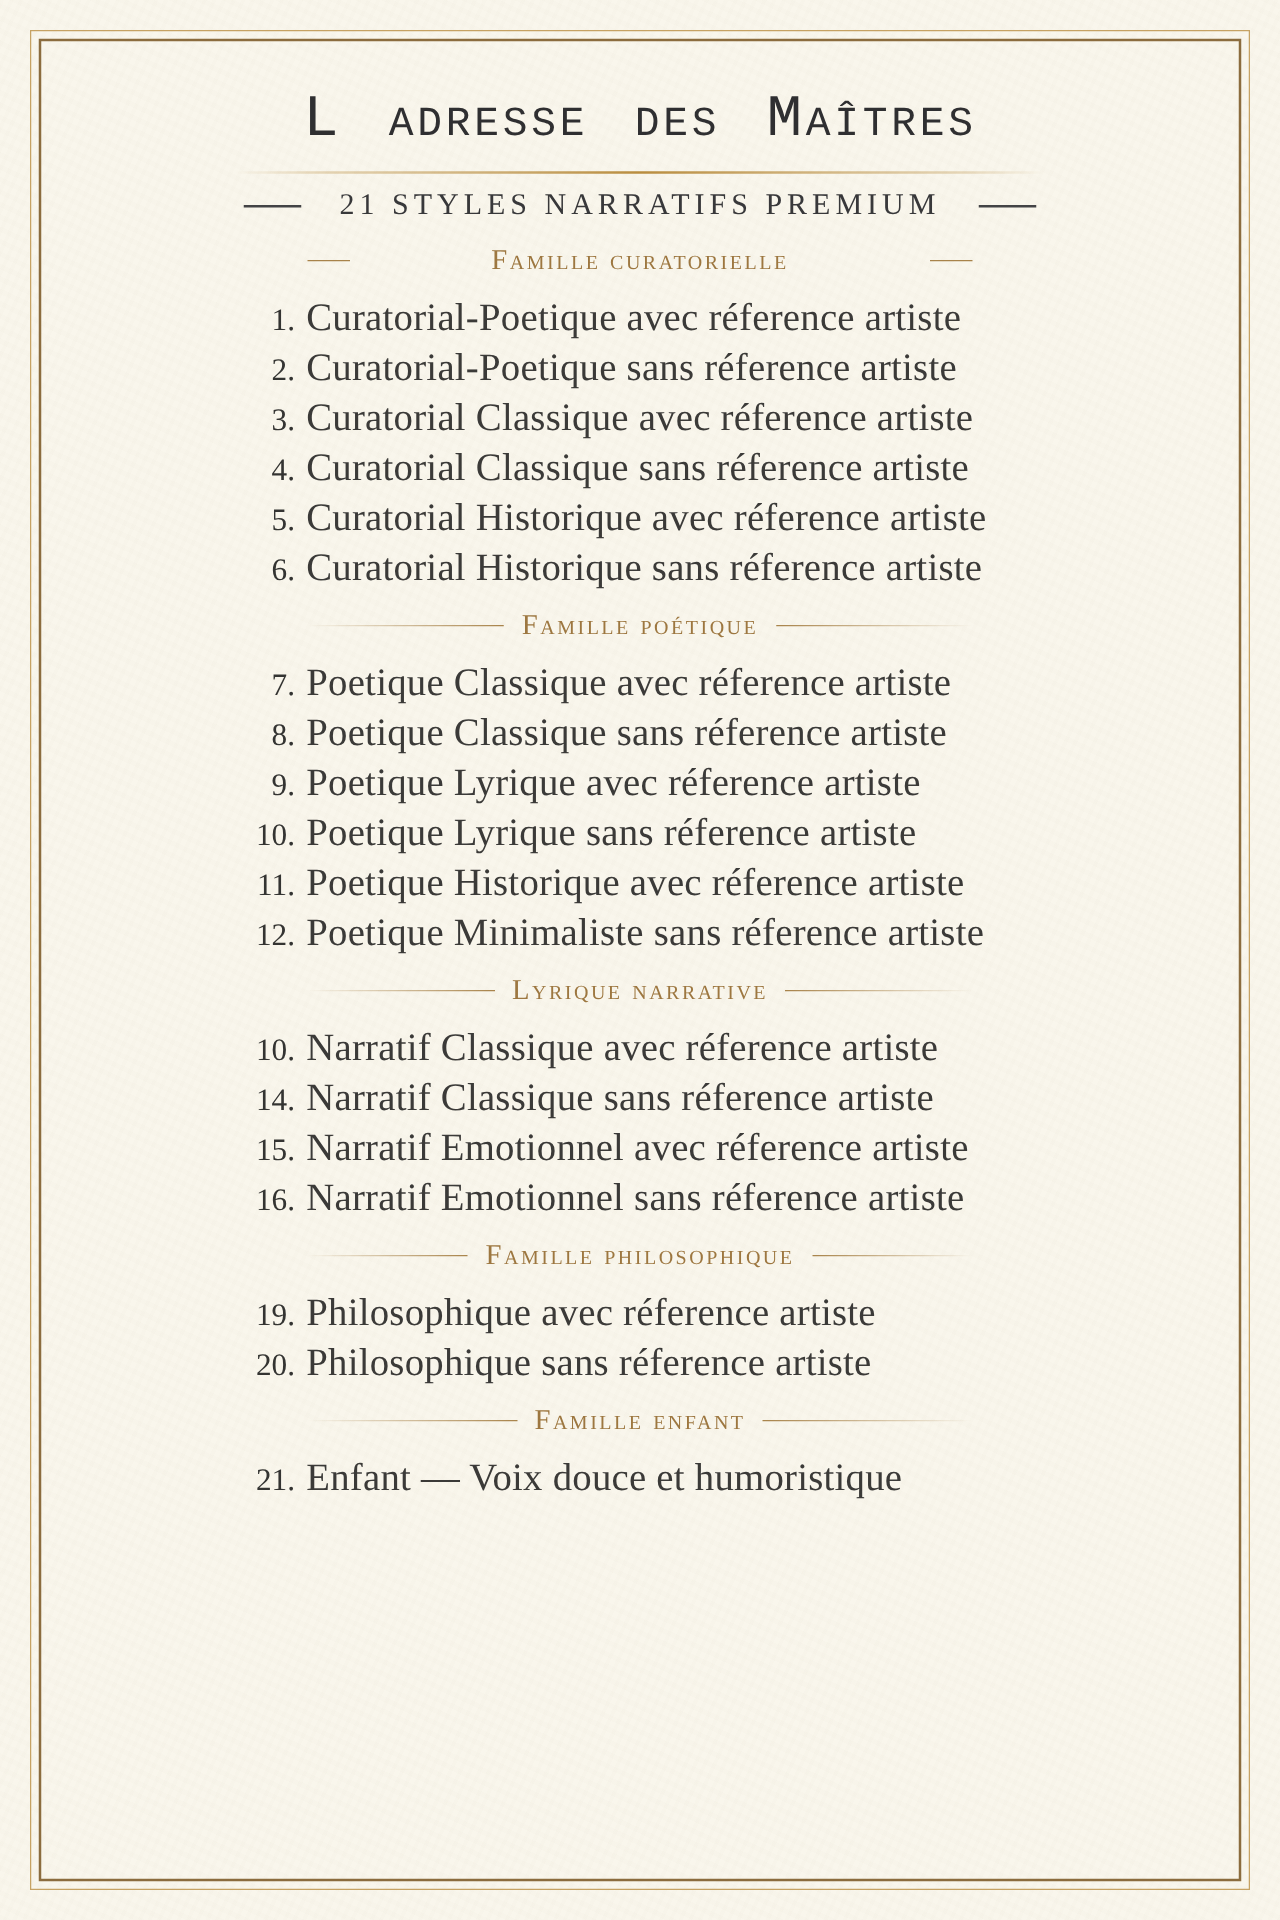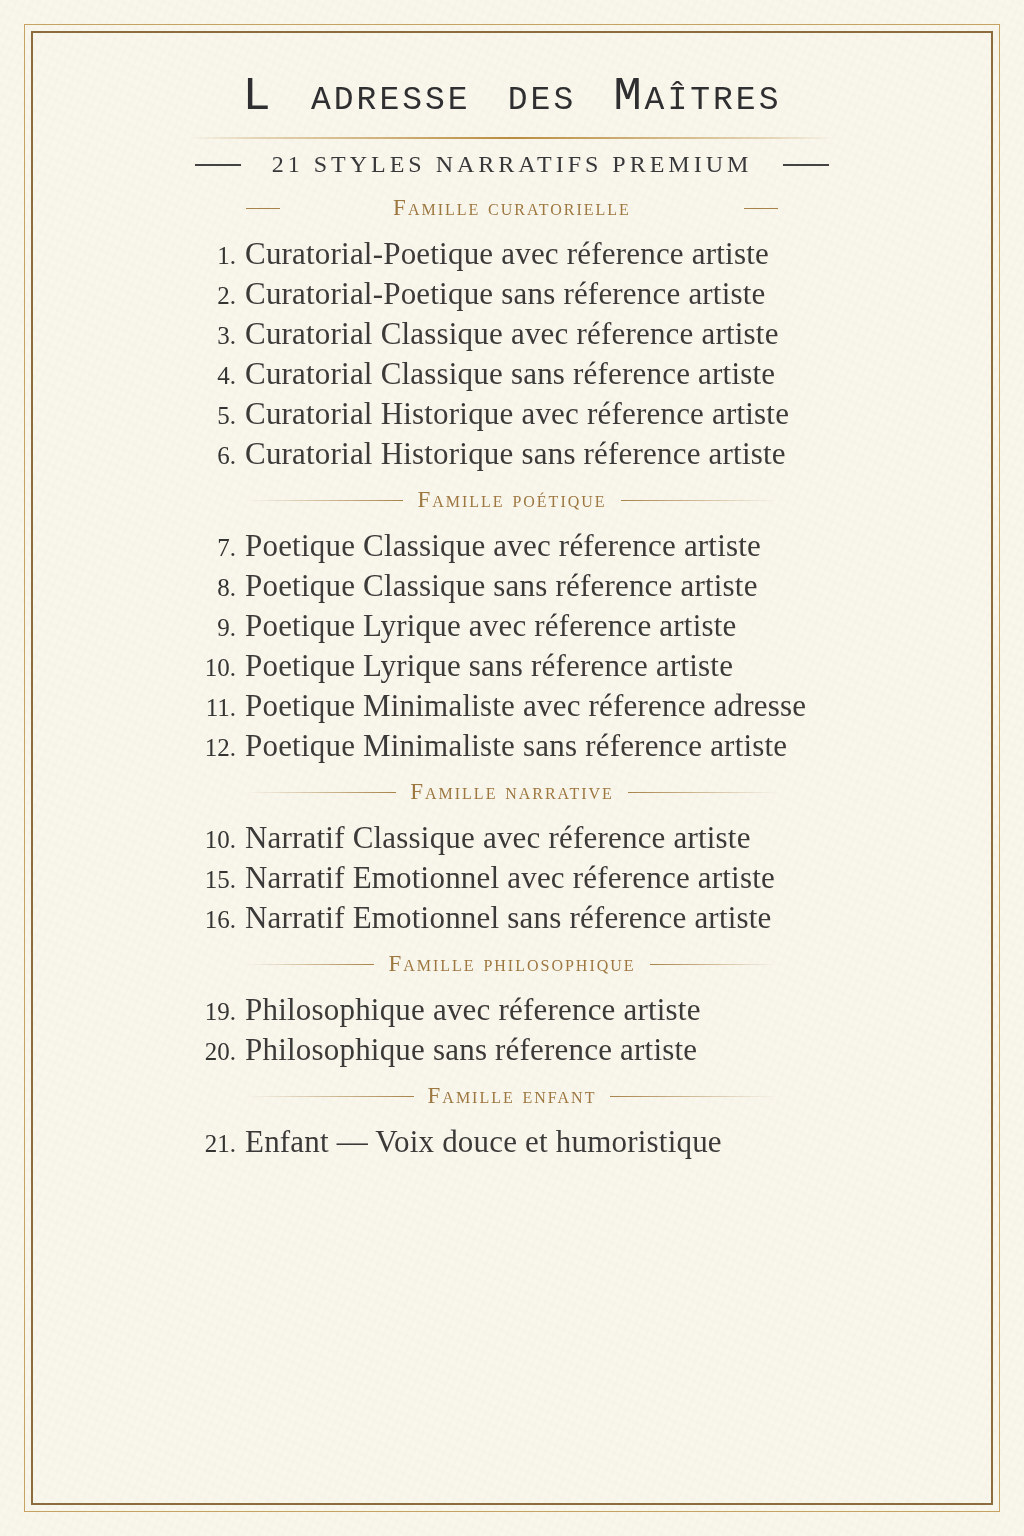--- a/index.html
+++ b/index.html
@@ -137,38 +137,42 @@
         <div class="item">
           <span class="num">9.</span>
           <span class="text">Poetique Lyrique avec réference artiste</span>
         </div>
         <div class="item">
           <span class="num">10.</span>
           <span class="text">Poetique Lyrique sans réference artiste</span>
         </div>
         <div class="item">
           <span class="num">11.</span>
-          <span class="text">Poetique Minimaliste avec réference adresse</span>
+          <span class="text">Poetique Historique avec réference artiste</span>
         </div>
         <div class="item">
           <span class="num">12.</span>
           <span class="text">Poetique Minimaliste sans réference artiste</span>
         </div>
       </div>
       <div class="family">
         <div class="family-header">
           <span class="h-line left"></span>
-          <span class="family-label">Famille narrative</span>
+          <span class="family-label">Lyrique narrative</span>
           <span class="h-line right"></span>
         </div>
         <div class="item">
           <span class="num">10.</span>
           <span class="text">Narratif Classique avec réference artiste</span>
         </div>
         <div class="item">
+          <span class="num">14.</span>
+          <span class="text">Narratif Classique sans réference artiste</span>
+        </div>
+        <div class="item">
           <span class="num">15.</span>
           <span class="text">Narratif Emotionnel avec réference artiste</span>
         </div>
         <div class="item">
           <span class="num">16.</span>
           <span class="text">Narratif Emotionnel sans réference artiste</span>
         </div>
       </div>
       <div class="family">
         <div class="family-header">

